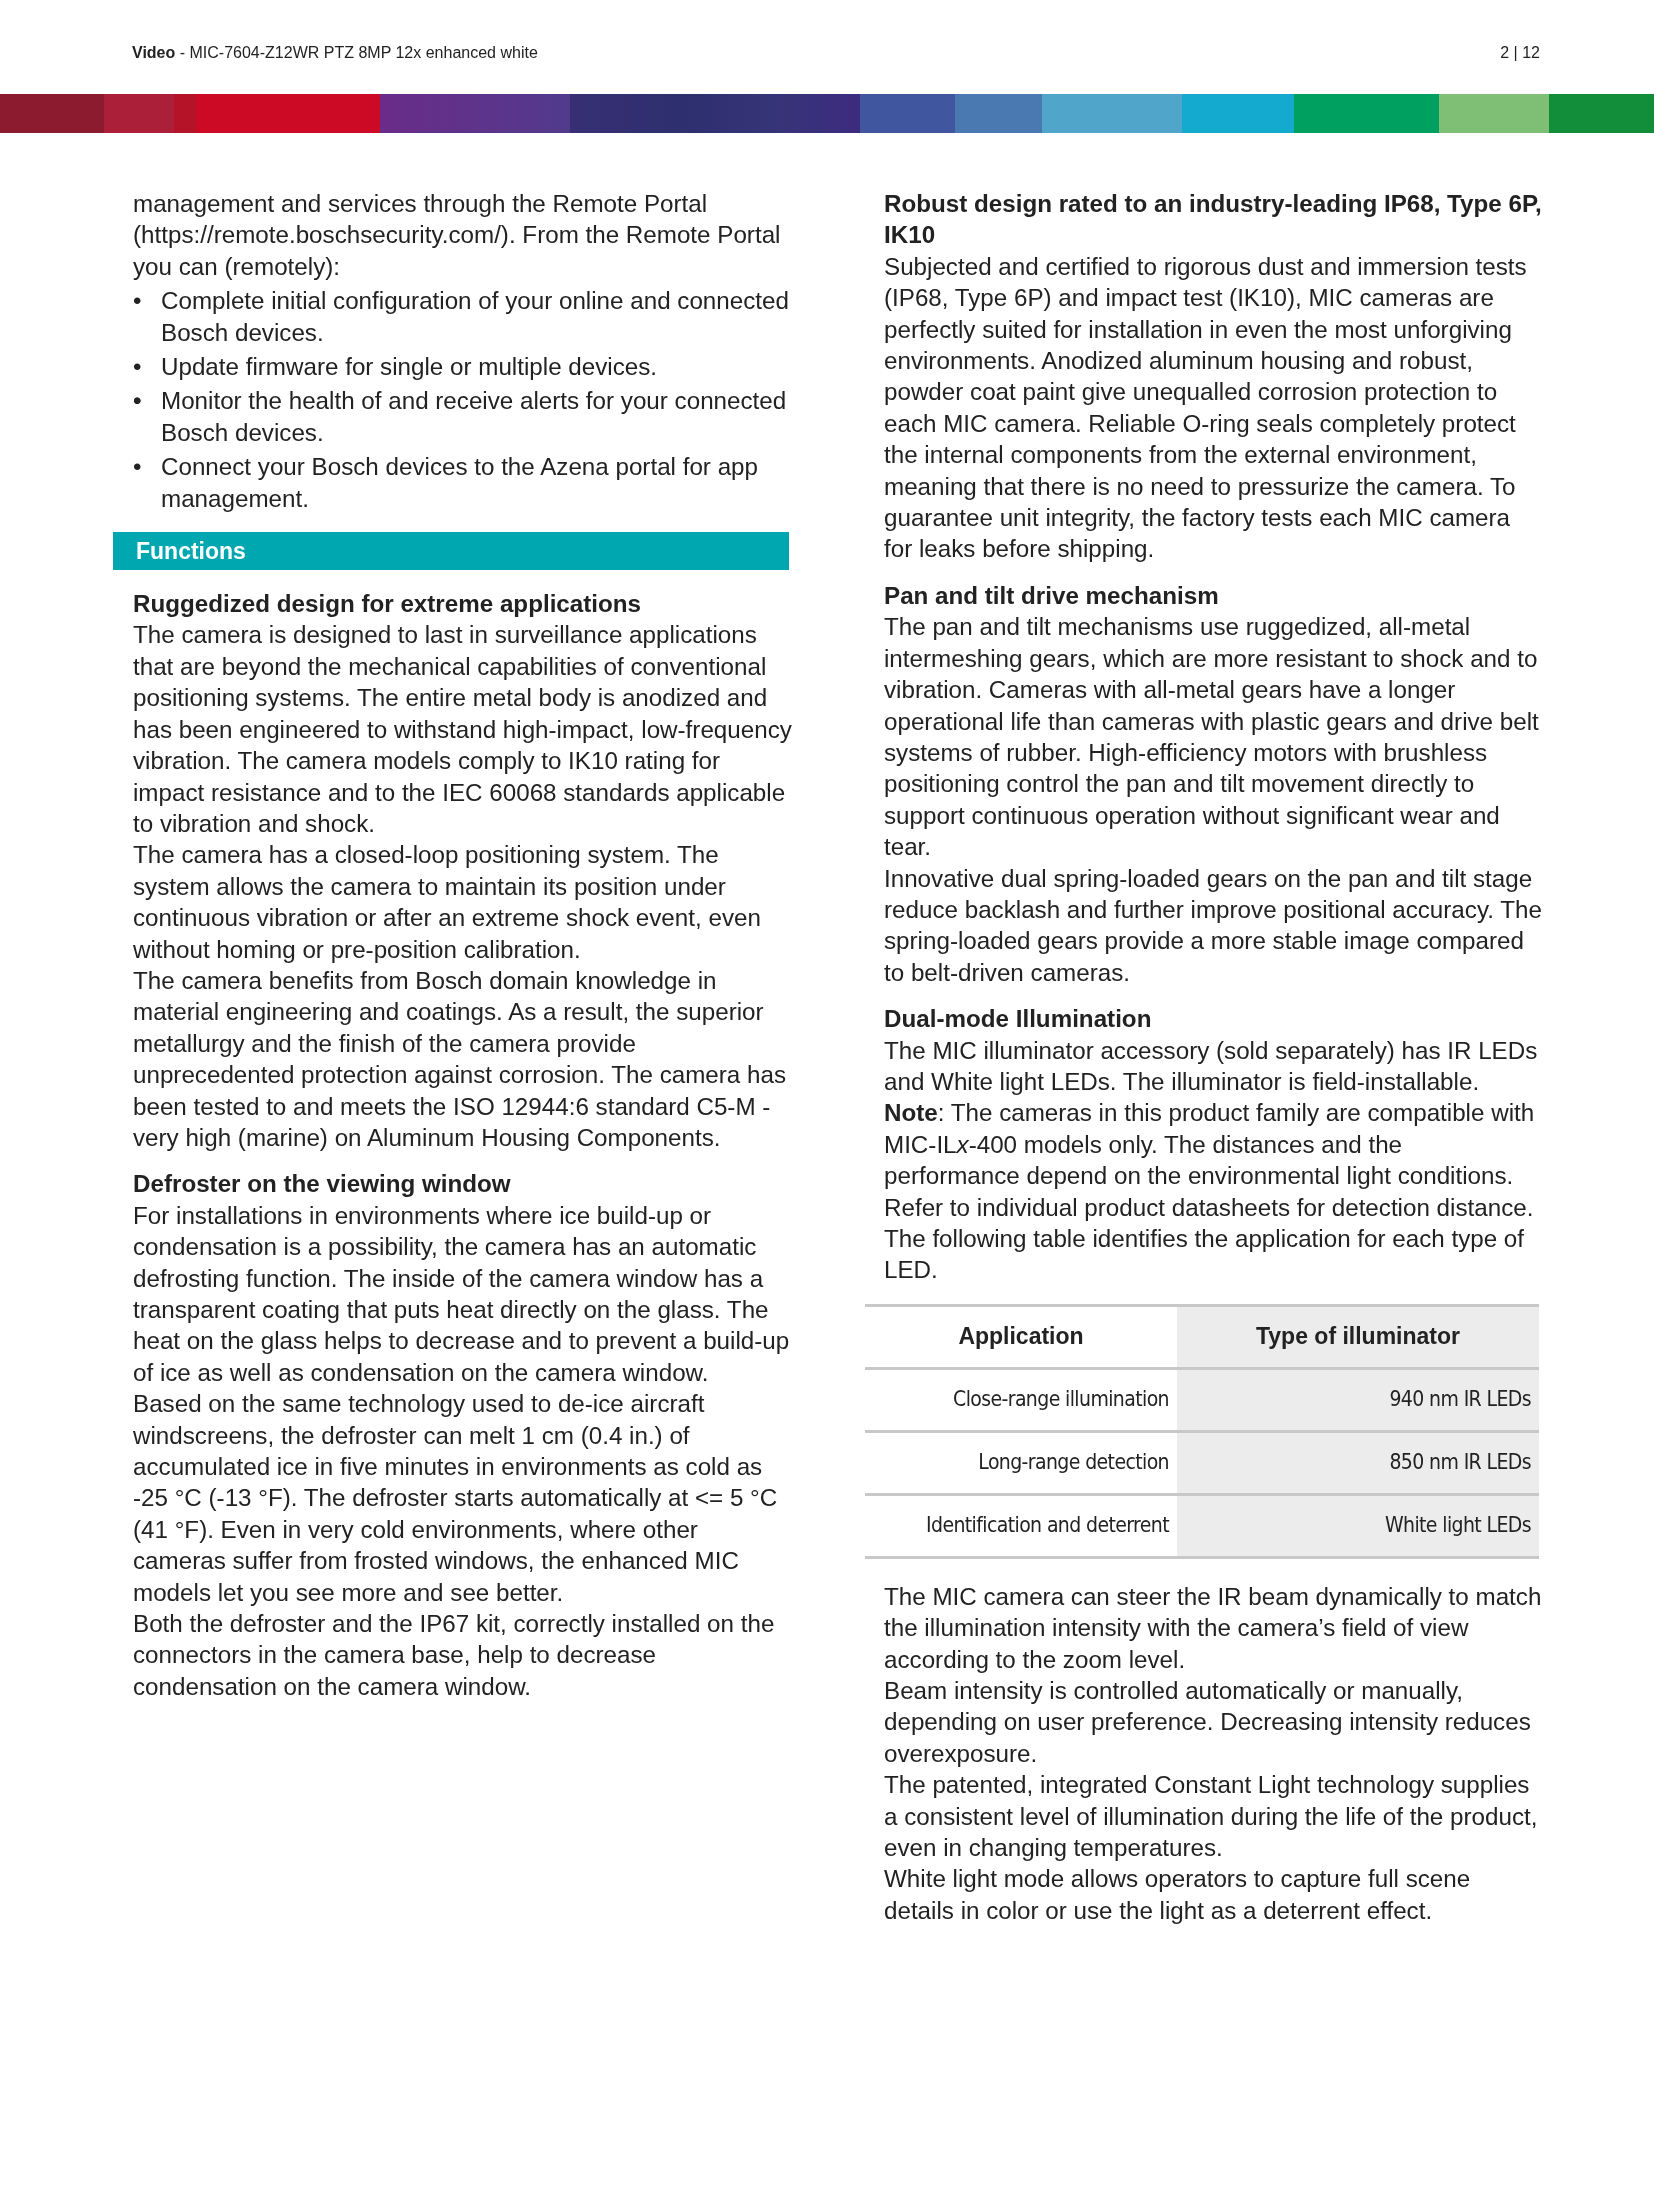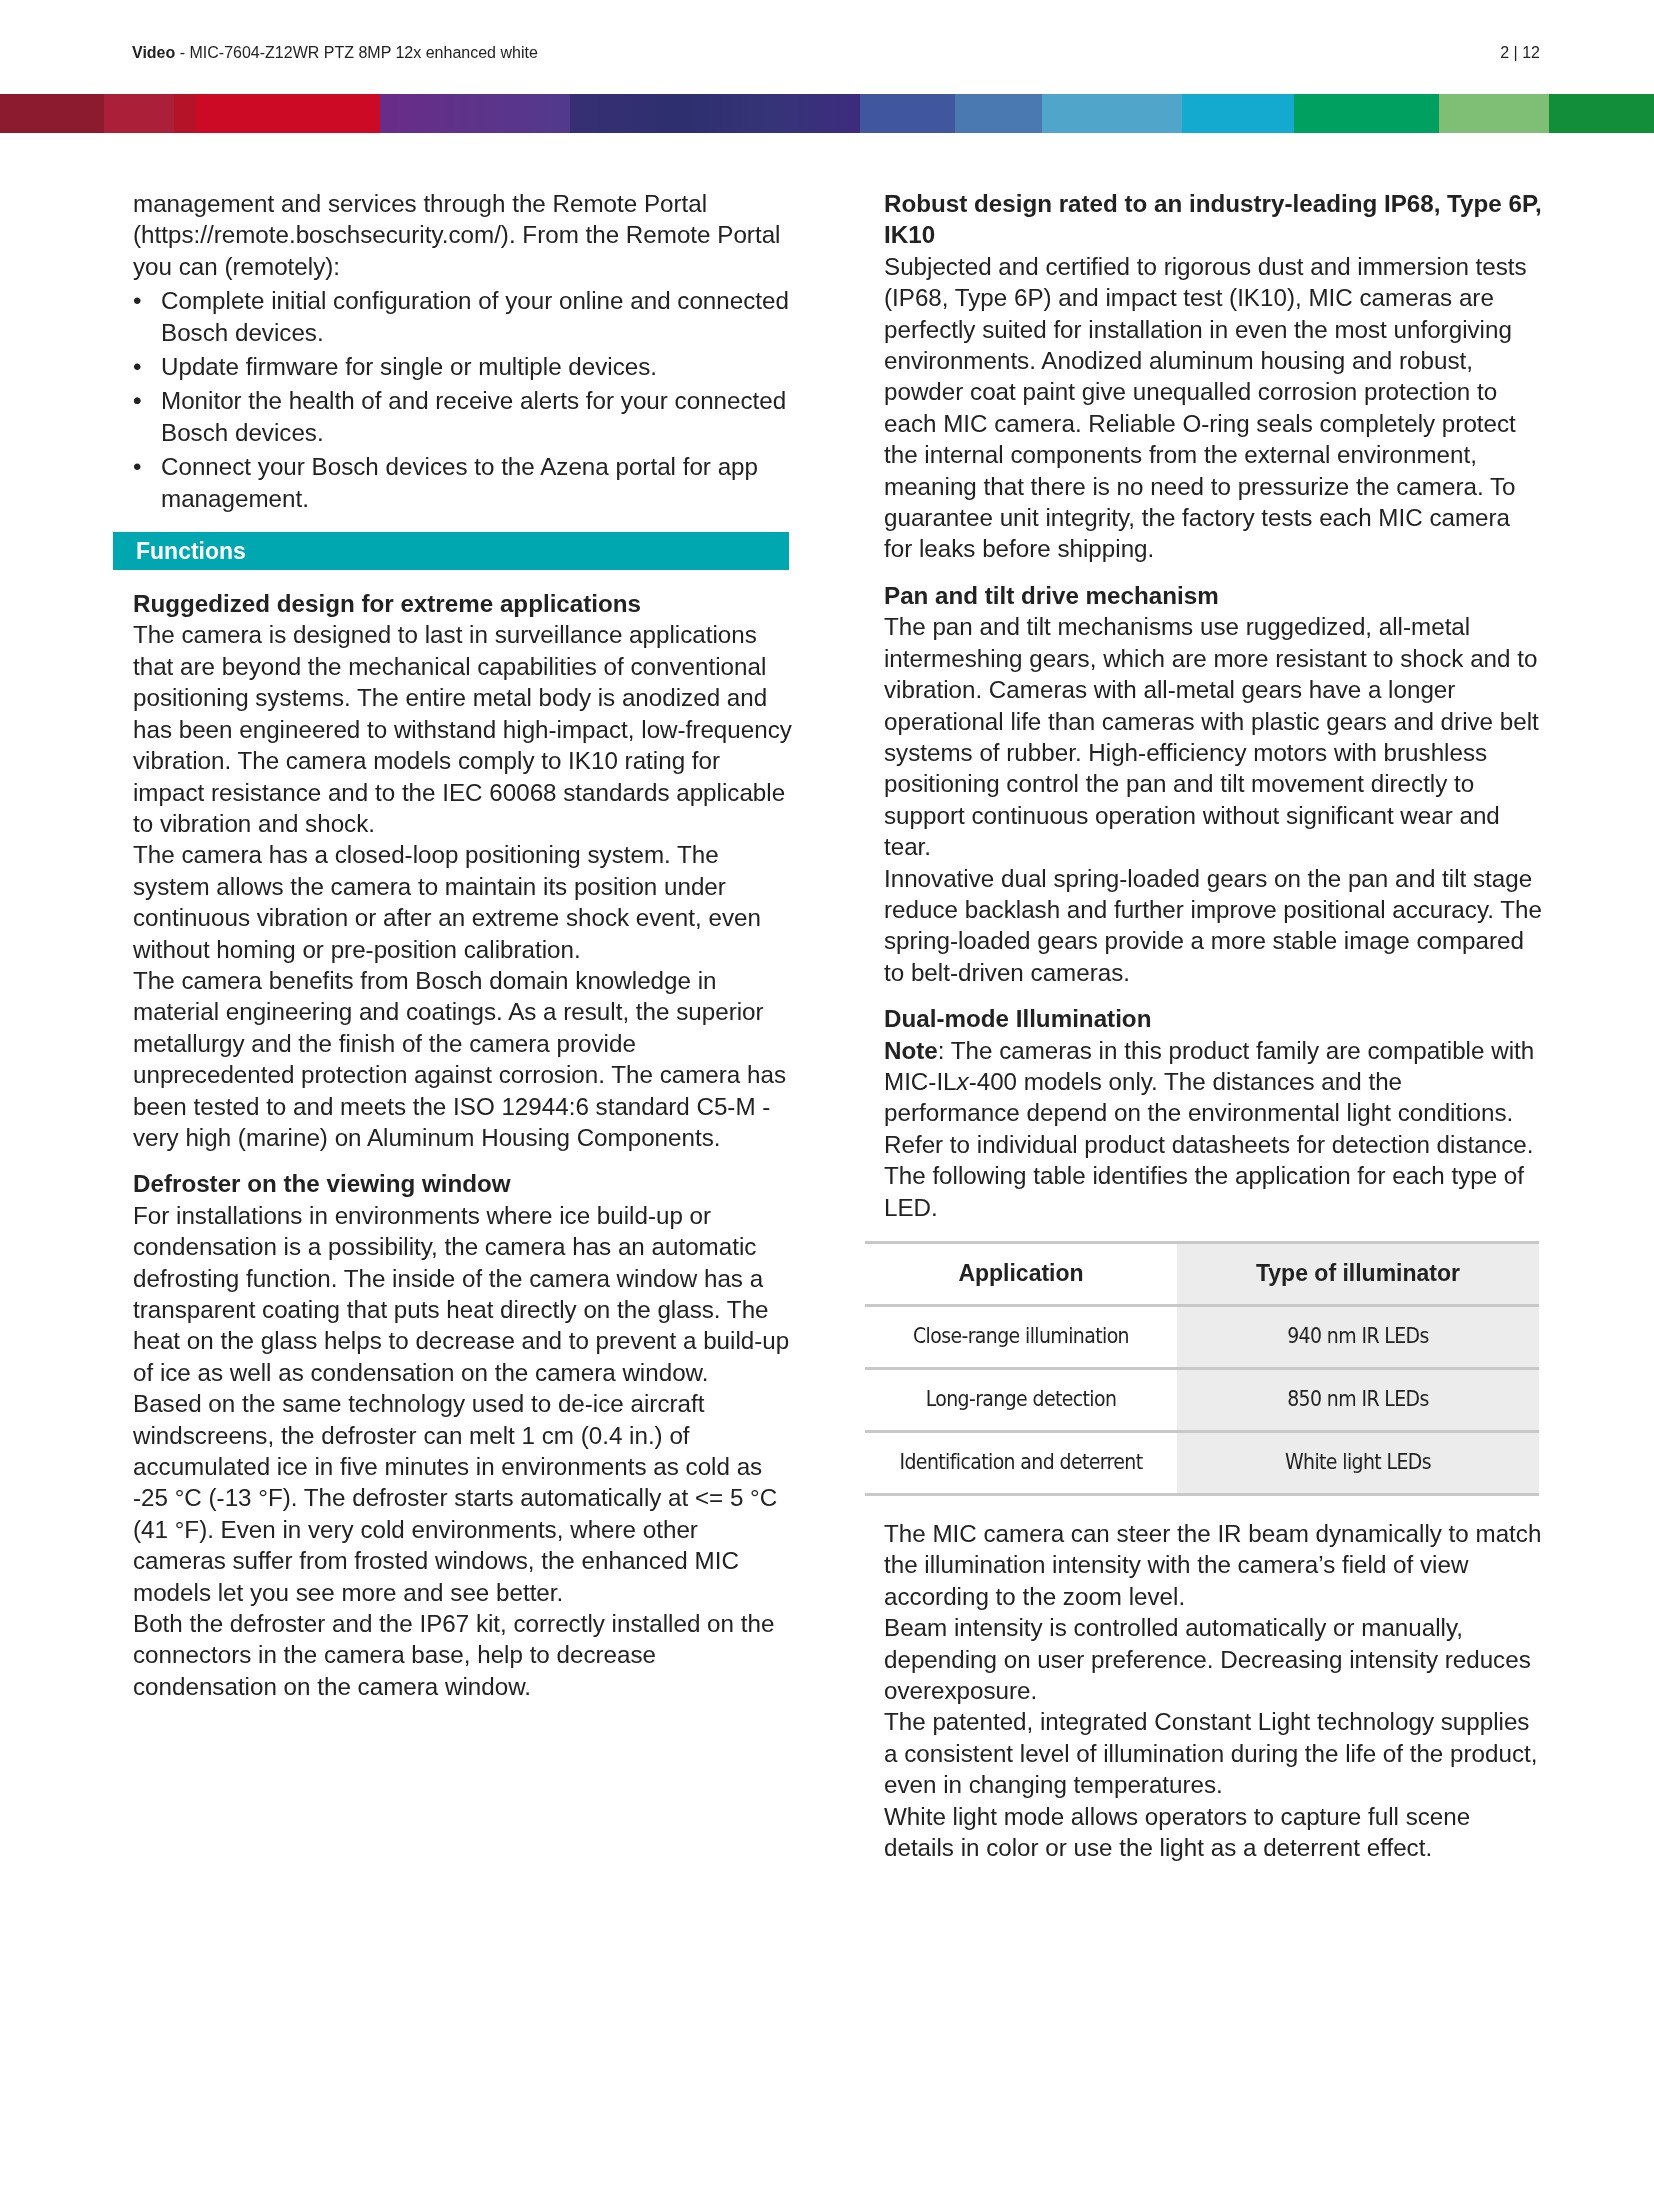--- a/index.html
+++ b/index.html
@@ -21,21 +21,21 @@
   .gap { height: 15px; }
   ul.bullets { list-style: none; margin: 3px 0 0 0; padding: 0; }
   ul.bullets li { position: relative; padding-left: 28px; margin-bottom: 3px; }
   ul.bullets li .dot { position: absolute; left: 0; top: 0; }
   .section-bar { position: relative; left: -20px; width: 676px; height: 38px; background: #00A7B0;
                  color: #fff; font-weight: bold; font-size: 23px; line-height: 38px; padding-left: 23px;
                  box-sizing: border-box; margin: 18px 0 18px 0; }
   table.illum { border-collapse: collapse; position: relative; left: -19px; width: 674px;
                 margin-top: 18px; margin-bottom: 22px; font-size: 21px; }
   table.illum th, table.illum td { border-top: 3px solid #c8c8c8; border-bottom: 3px solid #c8c8c8;
-                padding: 0 8px; height: 60px; text-align: center; }
+                padding: 0 8px; height: 60px; text-align: right; }
   table.illum th { font-weight: bold; text-align: center; font-size: 23px; }
   table.illum .c2 { background: #ececec; width: 346px; }
   table.illum td { font-family: "Liberation Sans Narrow", "DejaVu Sans Condensed", "Liberation Sans", sans-serif;
                    letter-spacing: -0.6px; }
   .note-label { font-weight: bold; }
 </style>
 </head>
 <body>
 
 <div class="header">
@@ -84,20 +84,21 @@
 
 <div class="col col-right">
   <p class="h">Robust design rated to an industry-leading IP68, Type 6P, IK10</p>
   <p>Subjected and certified to rigorous dust and immersion tests (IP68, Type 6P) and impact test (IK10), MIC cameras are perfectly suited for installation in even the most unforgiving environments. Anodized aluminum housing and robust, powder coat paint give unequalled corrosion protection to each MIC camera. Reliable O-ring seals completely protect the internal components from the external environment, meaning that there is no need to pressurize the camera. To guarantee unit integrity, the factory tests each MIC camera for leaks before shipping.</p>
   <div class="gap"></div>
   <p class="h">Pan and tilt drive mechanism</p>
   <p>The pan and tilt mechanisms use ruggedized, all-metal intermeshing gears, which are more resistant to shock and to vibration. Cameras with all-metal gears have a longer operational life than cameras with plastic gears and drive belt systems of rubber. High-efficiency motors with brushless positioning control the pan and tilt movement directly to support continuous operation without significant wear and tear.</p>
   <p>Innovative dual spring-loaded gears on the pan and tilt stage reduce backlash and further improve positional accuracy. The spring-loaded gears provide a more stable image compared to belt-driven cameras.</p>
   <div class="gap"></div>
   <p class="h">Dual-mode Illumination</p>
+  <p>The MIC illuminator accessory (sold separately) has IR LEDs and White light LEDs. The illuminator is field-installable.</p>
   <p><span class="note-label">Note</span><span>: The cameras in this product family are compatible with MIC-IL</span><i>x</i><span>-400 models only. The distances and the performance depend on the environmental light conditions.</span></p>
   <p>Refer to individual product datasheets for detection distance.</p>
   <p>The following table identifies the application for each type of LED.</p>
 
   <table class="illum">
     <thead>
       <tr>
         <th>Application</th>
         <th class="c2">Type of illuminator</th>
       </tr>

